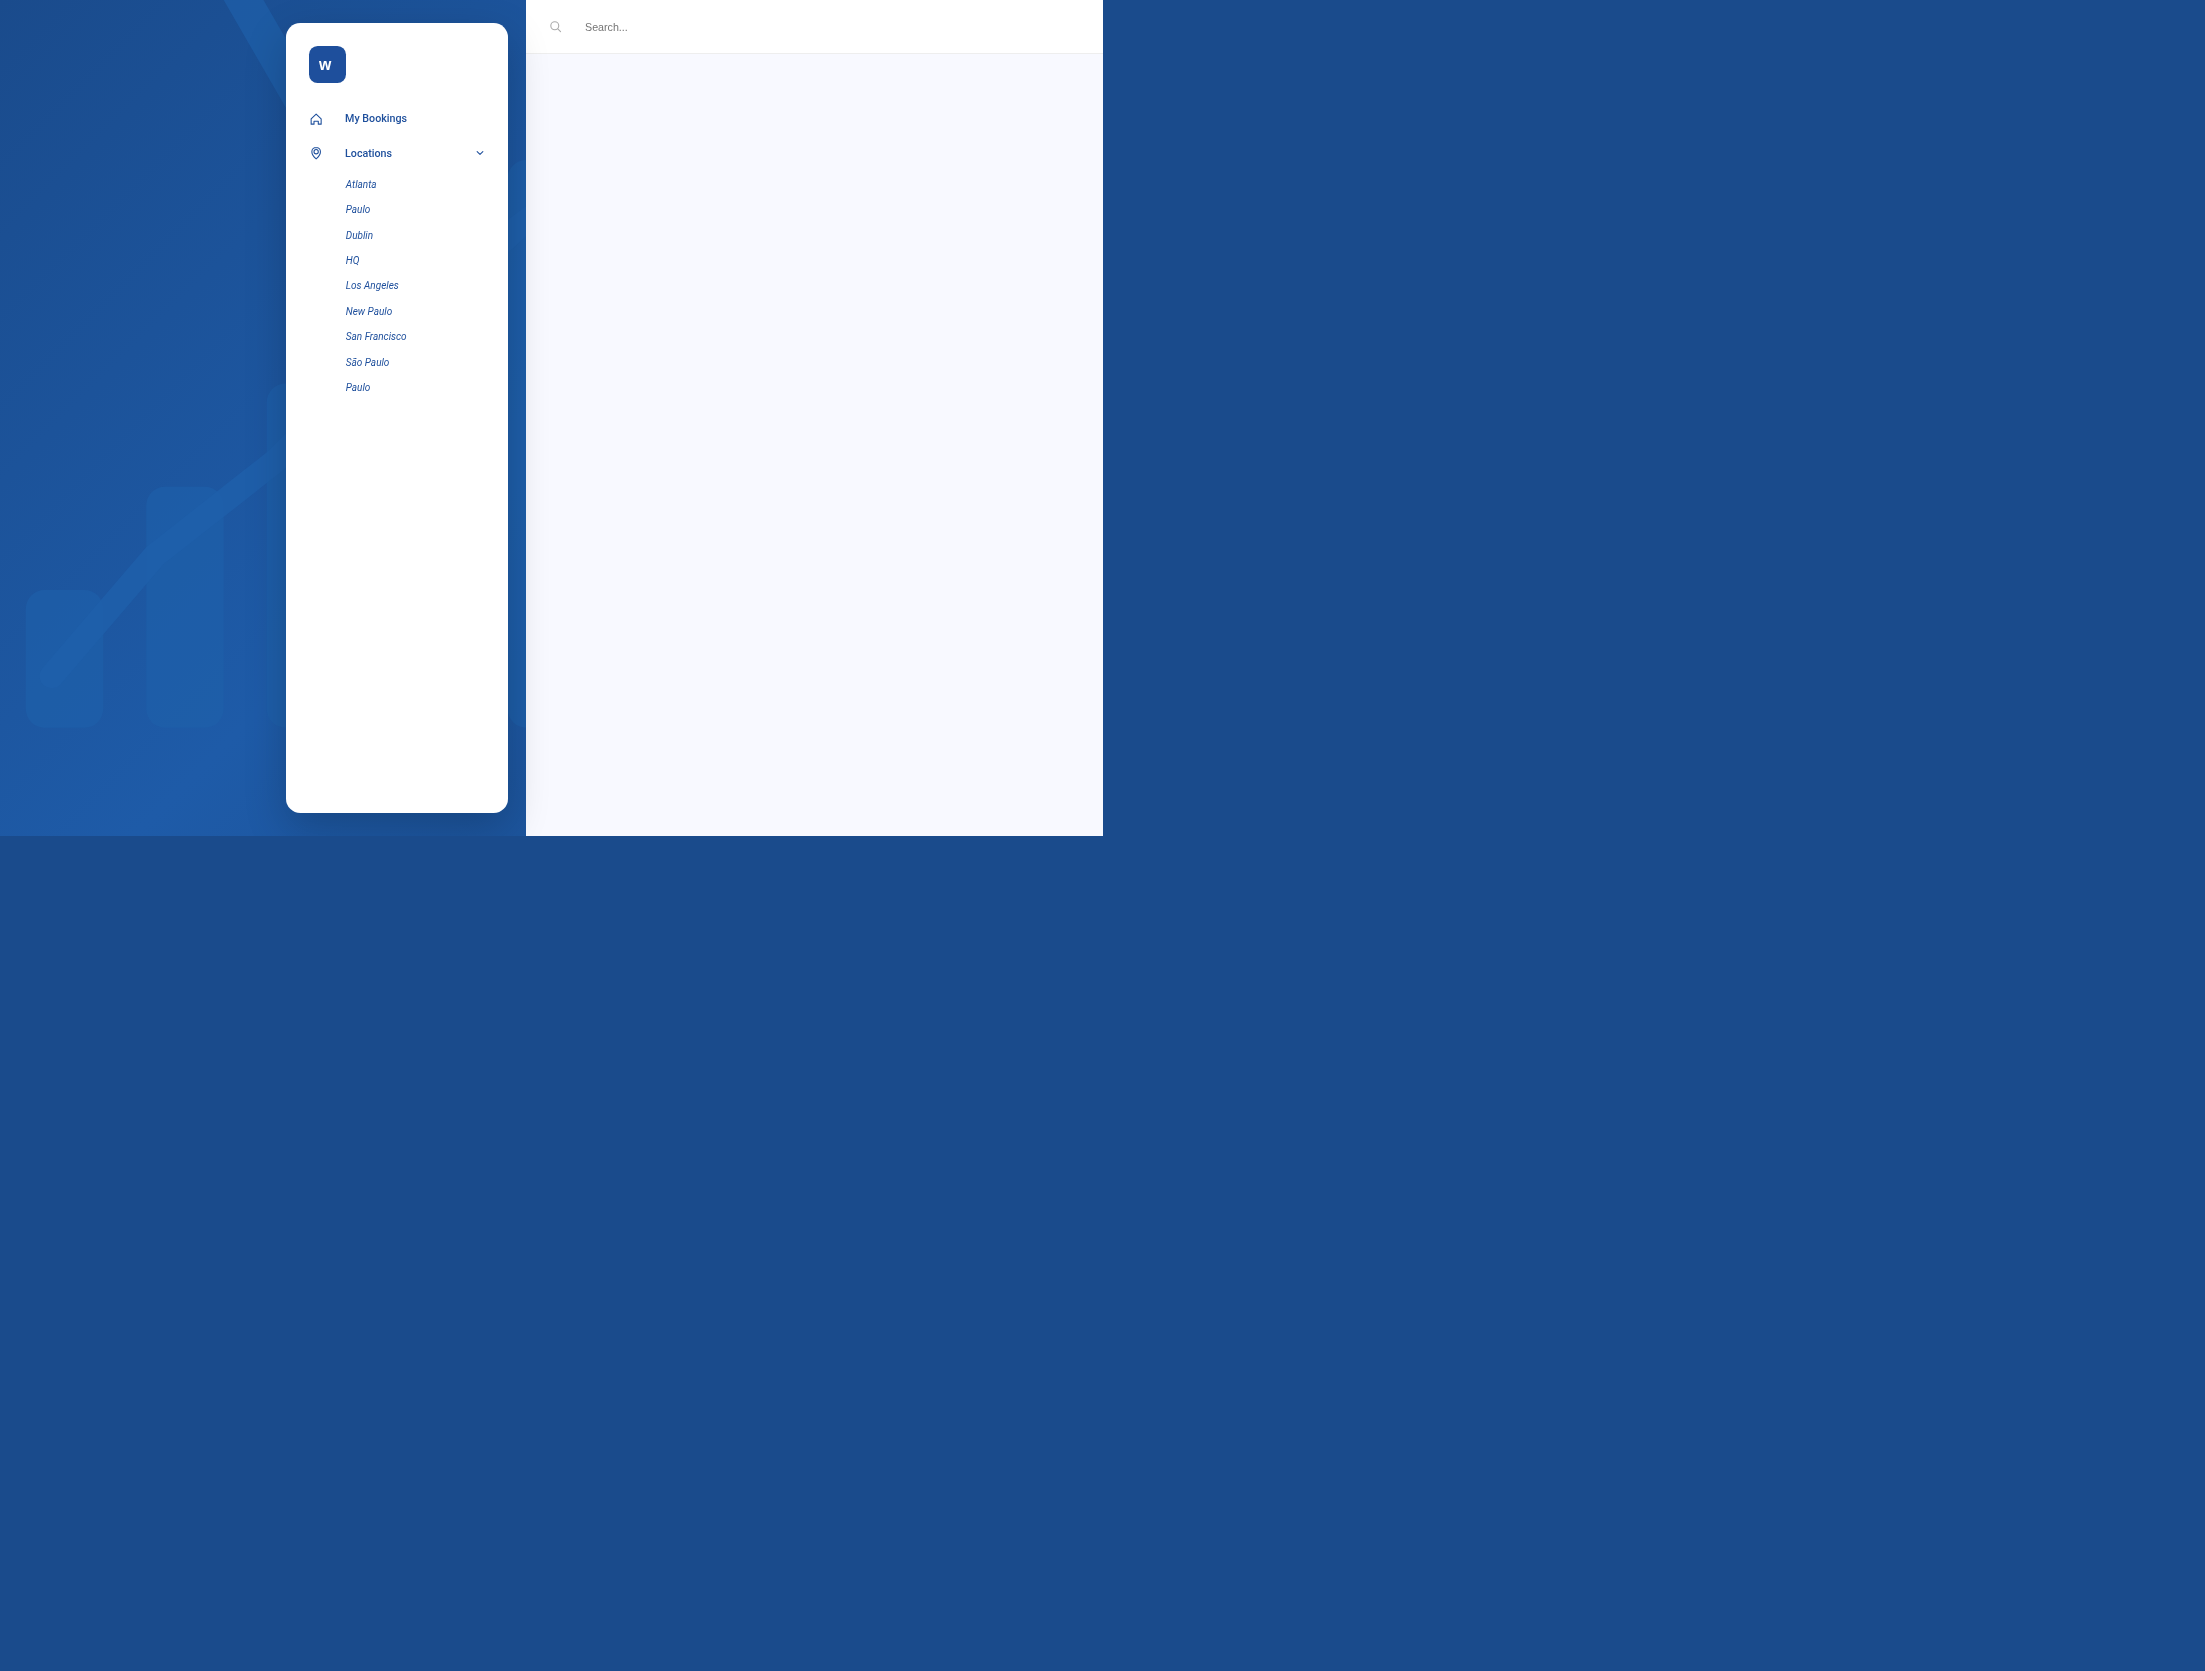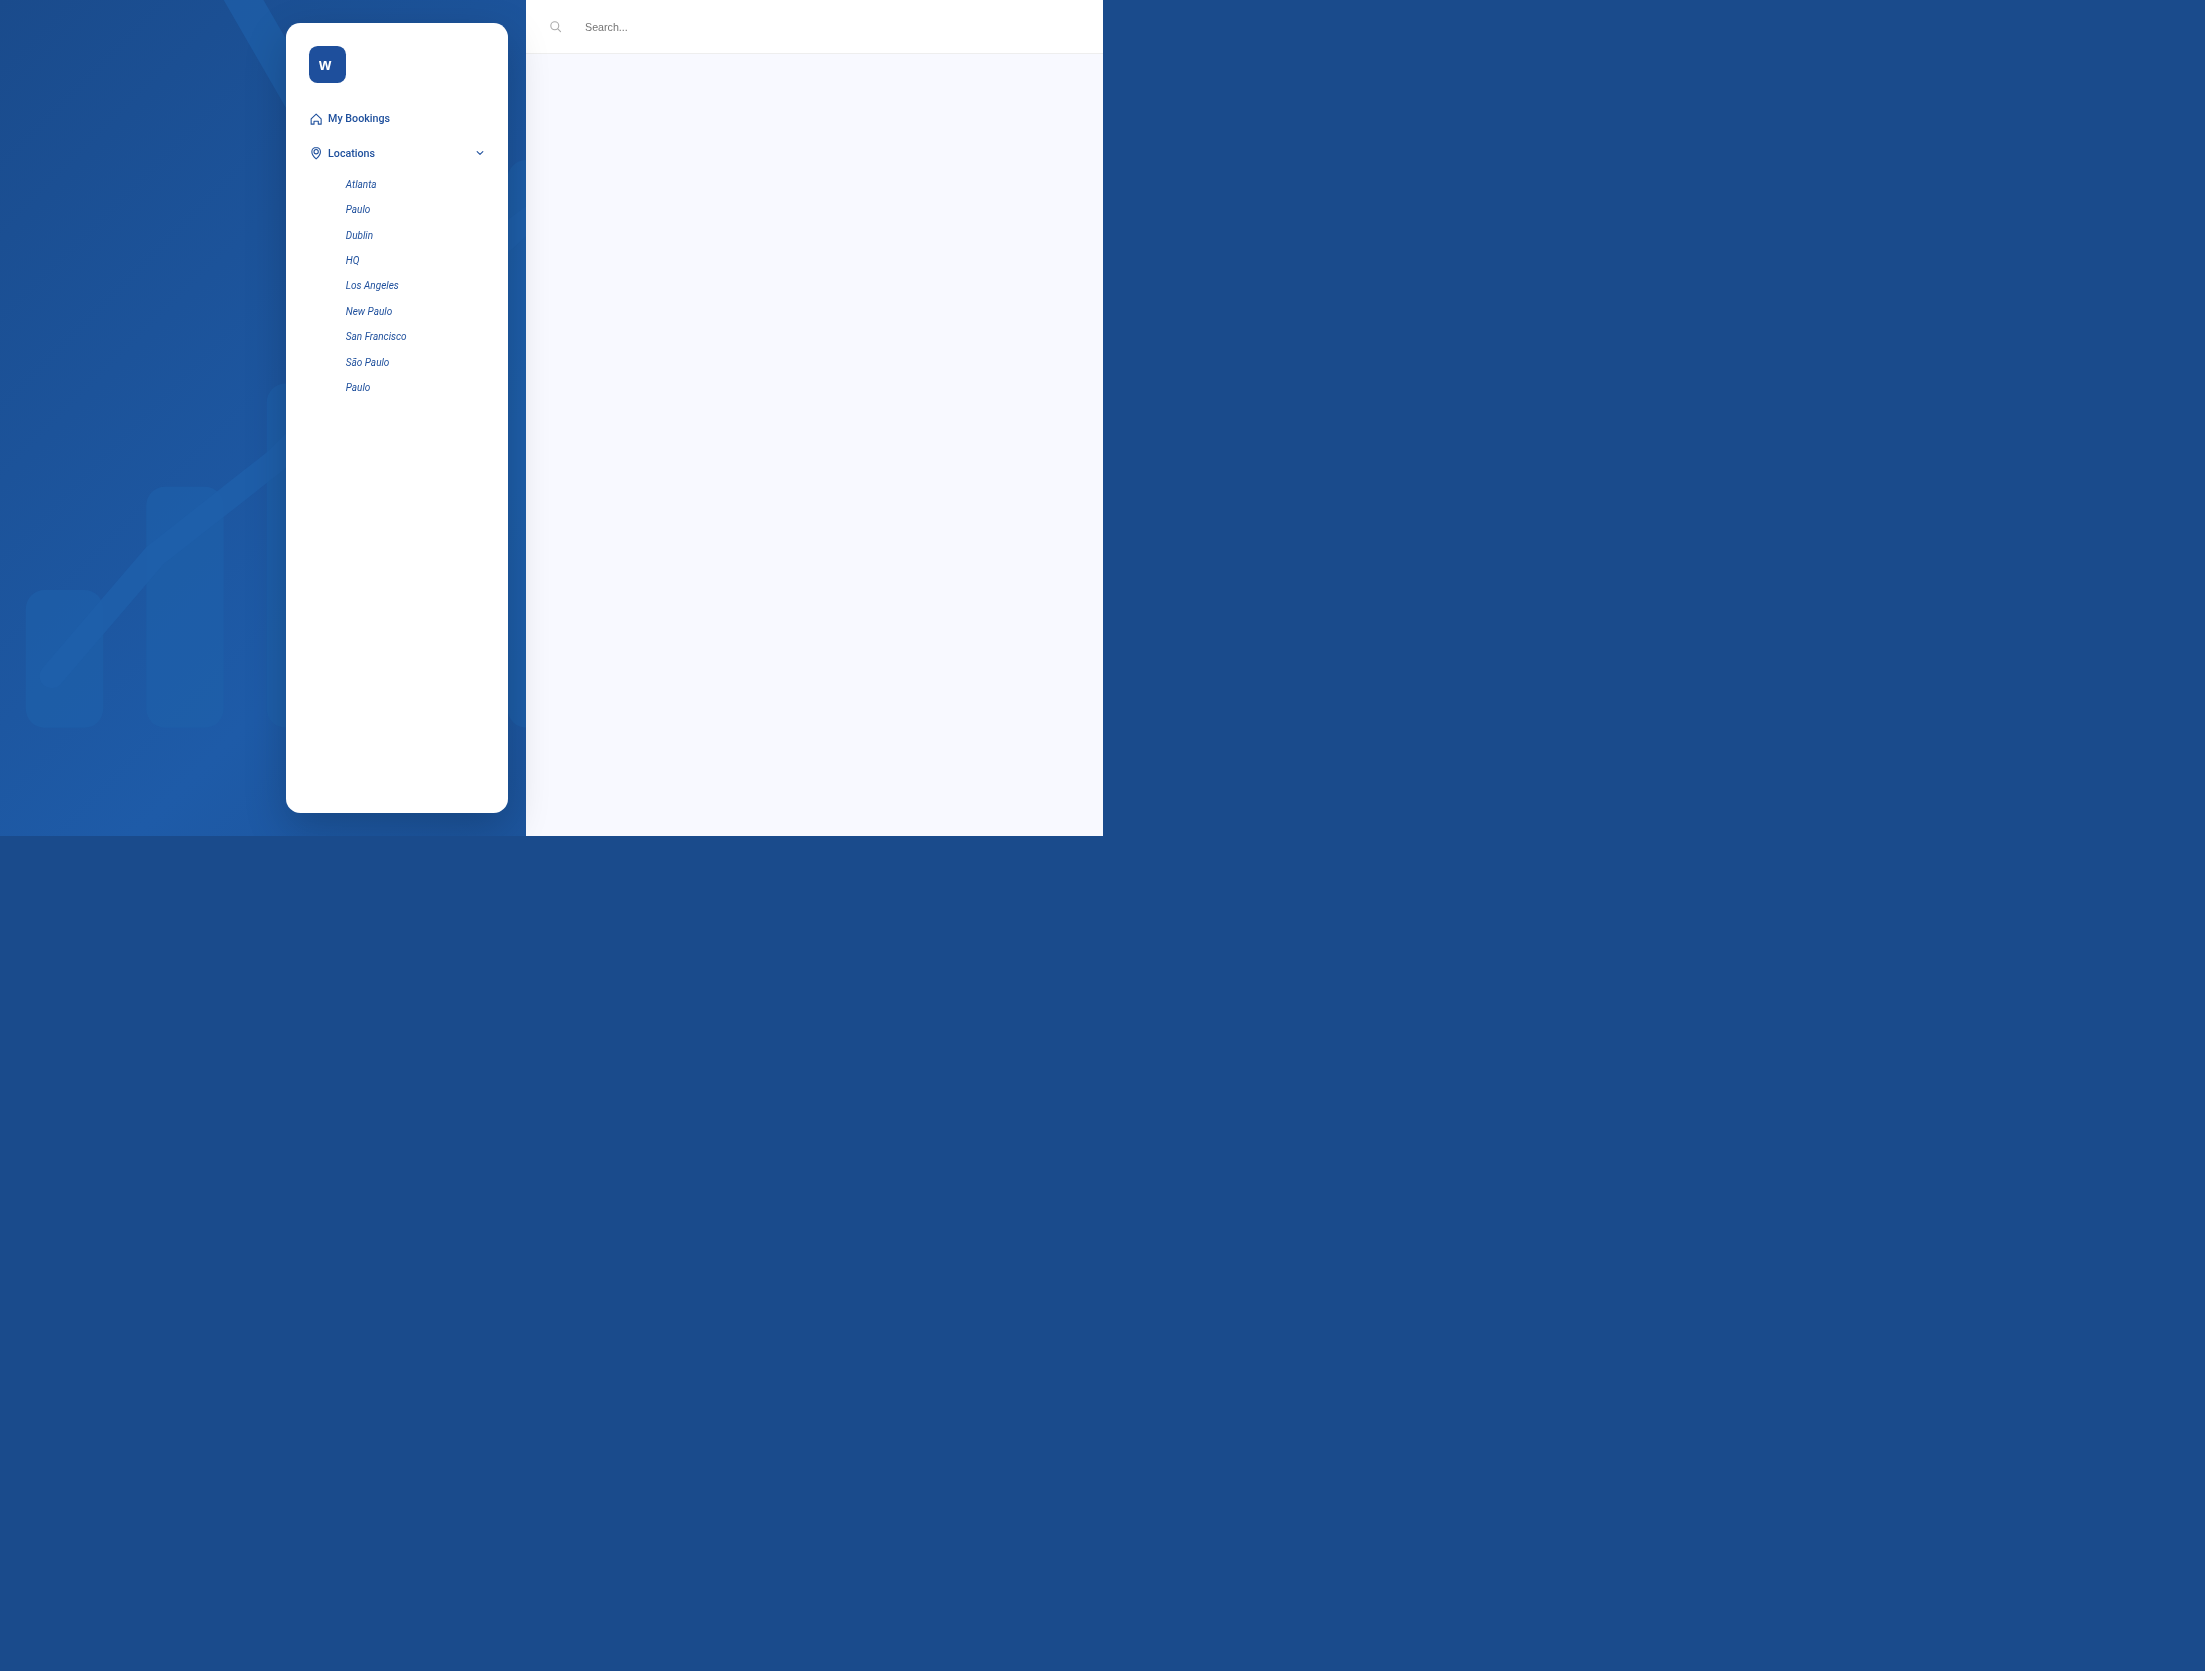--- a/index.html
+++ b/index.html
@@ -62,21 +62,21 @@
     .nav-items {
       display: flex;
       flex-direction: column;
       gap: 2.9px;
       padding: 0 11.4px;
     }
 
     .nav-item {
       display: flex;
       align-items: center;
-      gap: 5px;
+      gap: 22px;
       padding: 8.6px 11.4px;
       border-radius: 7.2px;
       cursor: pointer;
       color: #1e4f9c;
       font-size: 10.7px;
       font-weight: 500;
       text-decoration: none;
     }
 
     .nav-item-icon {

